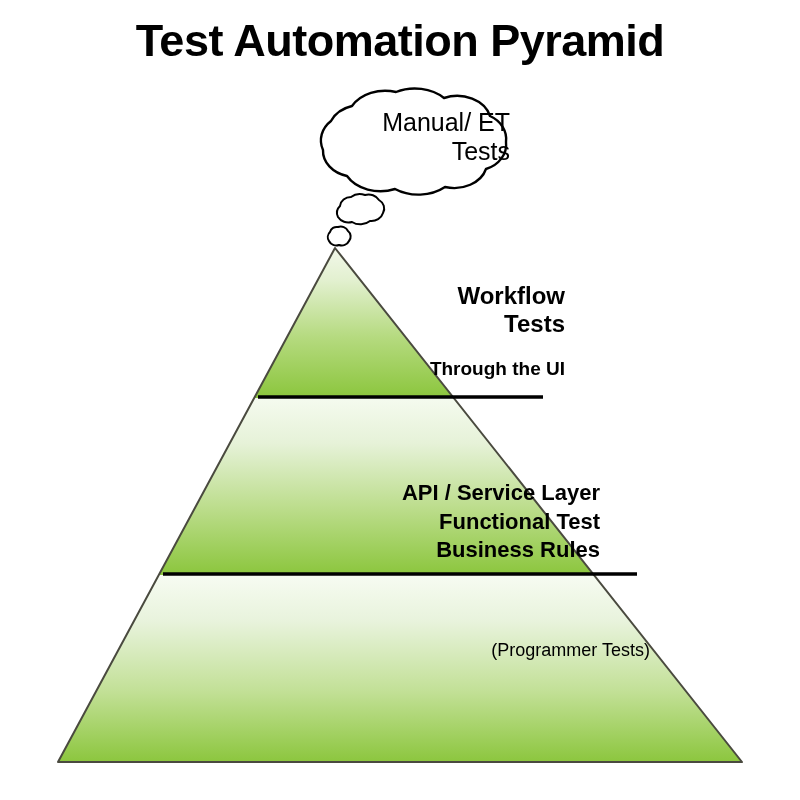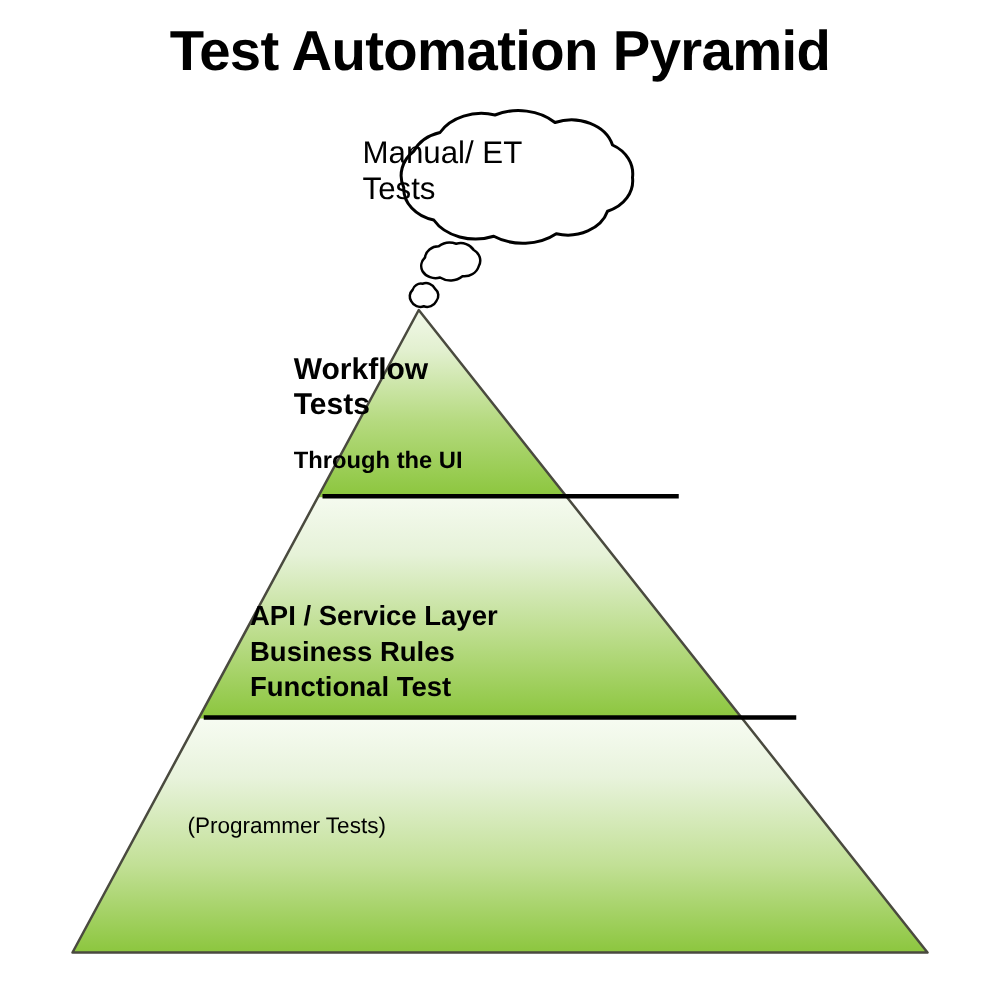--- a/index.html
+++ b/index.html
@@ -34,21 +34,21 @@
   }
   svg.layer {
     position: absolute;
     left: 0;
     top: 0;
     width: 800px;
     height: 800px;
   }
   .txt {
     position: absolute;
-    text-align: left;
+    text-align: right;
     color: #000000;
     line-height: 1.16;
     white-space: nowrap;
   }
   
   #bubble-text {
     left: 290px;
     top: 108px;
     width: 220px;
     font-size: 25px;
@@ -70,21 +70,21 @@
   }
   #tier2-text .small { font-size: 22px; font-weight: bold; margin-top: 32px; }
   #tier2-text .big { font-size: 22px; font-weight: bold; margin-top: 3px; }
   
   #tier3-text {
     left: 150px;
     top: 638px;
     width: 500px;
   }
   #tier3-text .big { font-size: 23px; font-weight: bold; }
-  #tier3-text .sub { font-size: 18px; font-weight: normal; margin-top: 12px; }
+  #tier3-text .sub { font-size: 18px; font-weight: normal; margin-top: 2px; }
 </style>
 </head>
 <body>
 
 <div id="canvas">
 
   <div id="title" class="txt">Test Automation Pyramid</div>
 
   <svg class="layer" viewBox="0 0 800 800">
     <defs>
@@ -170,21 +170,21 @@
   </div>
 
   <div id="tier1-text" class="txt">
     <div class="big">Workflow</div>
     <div class="big">Tests</div>
     <div class="sub">Through the UI</div>
   </div>
 
   <div id="tier2-text" class="txt">
     <div class="small">API / Service Layer</div>
+    <div class="big">Functional Test</div>
     <div class="big">Business Rules</div>
-    <div class="big">Functional Test</div>
   </div>
 
   <div id="tier3-text" class="txt">
     <div class="sub">(Programmer Tests)</div>
   </div>
 
 </div>
 
 </body></html>

